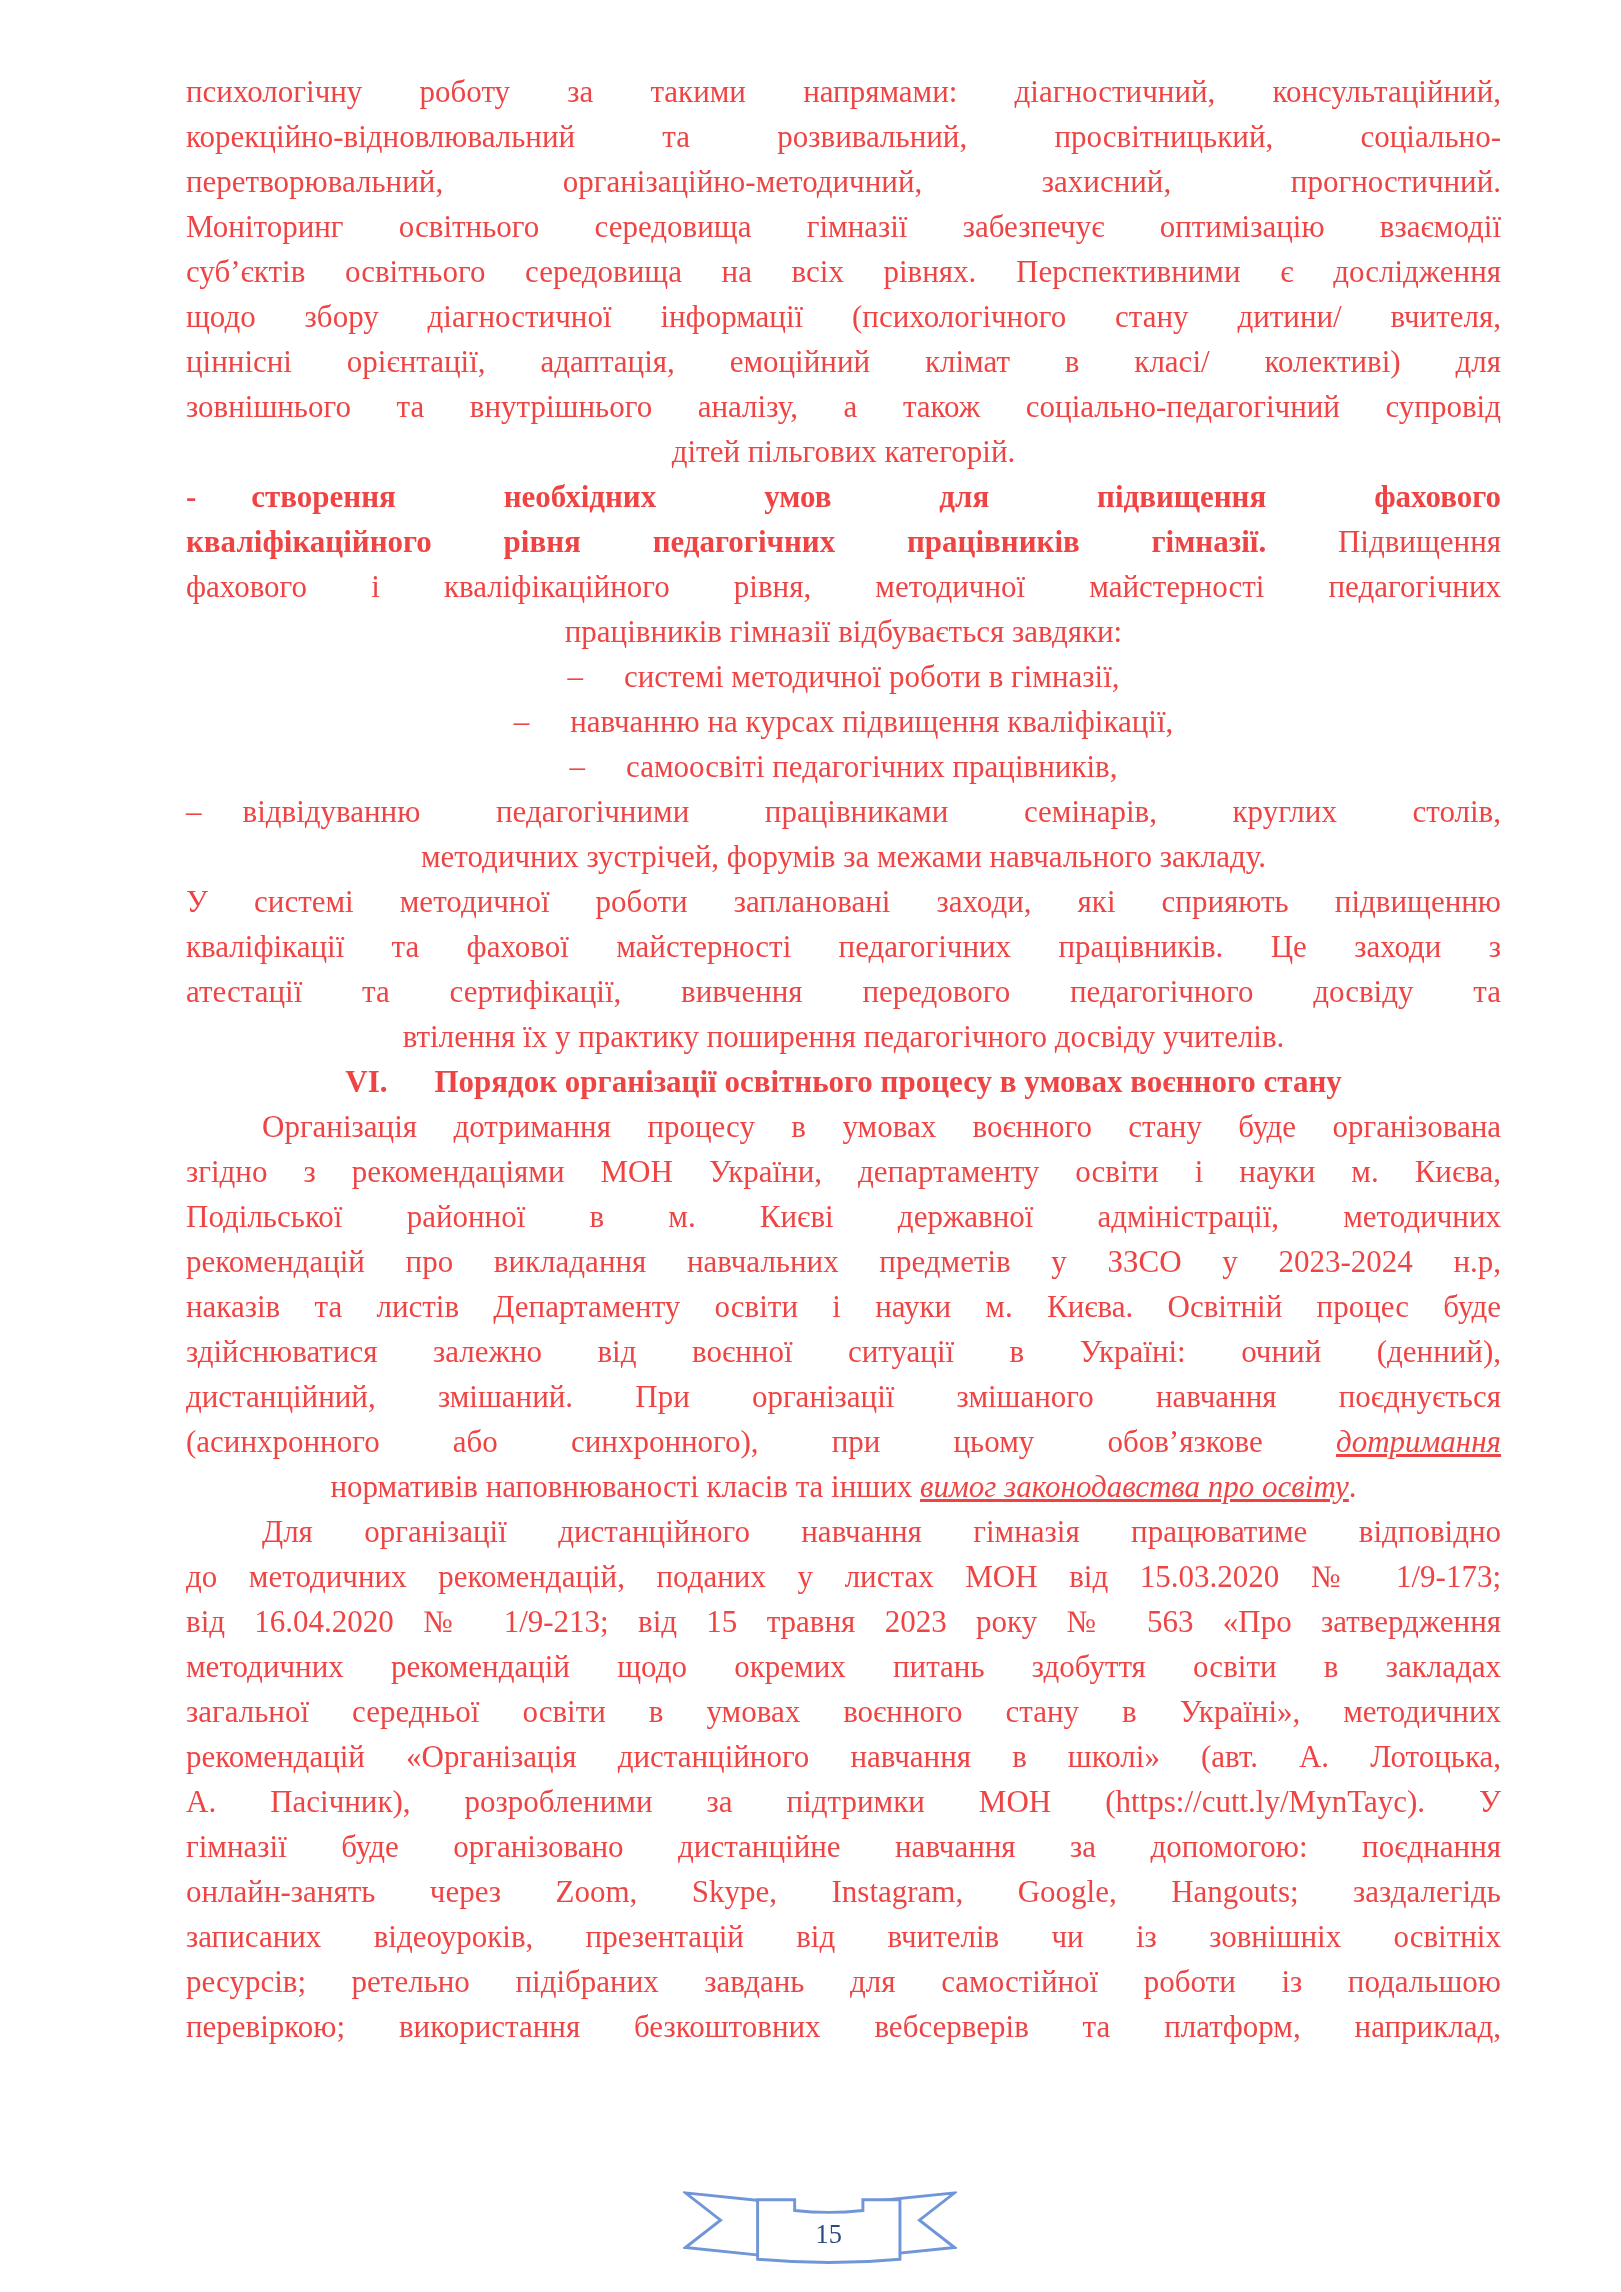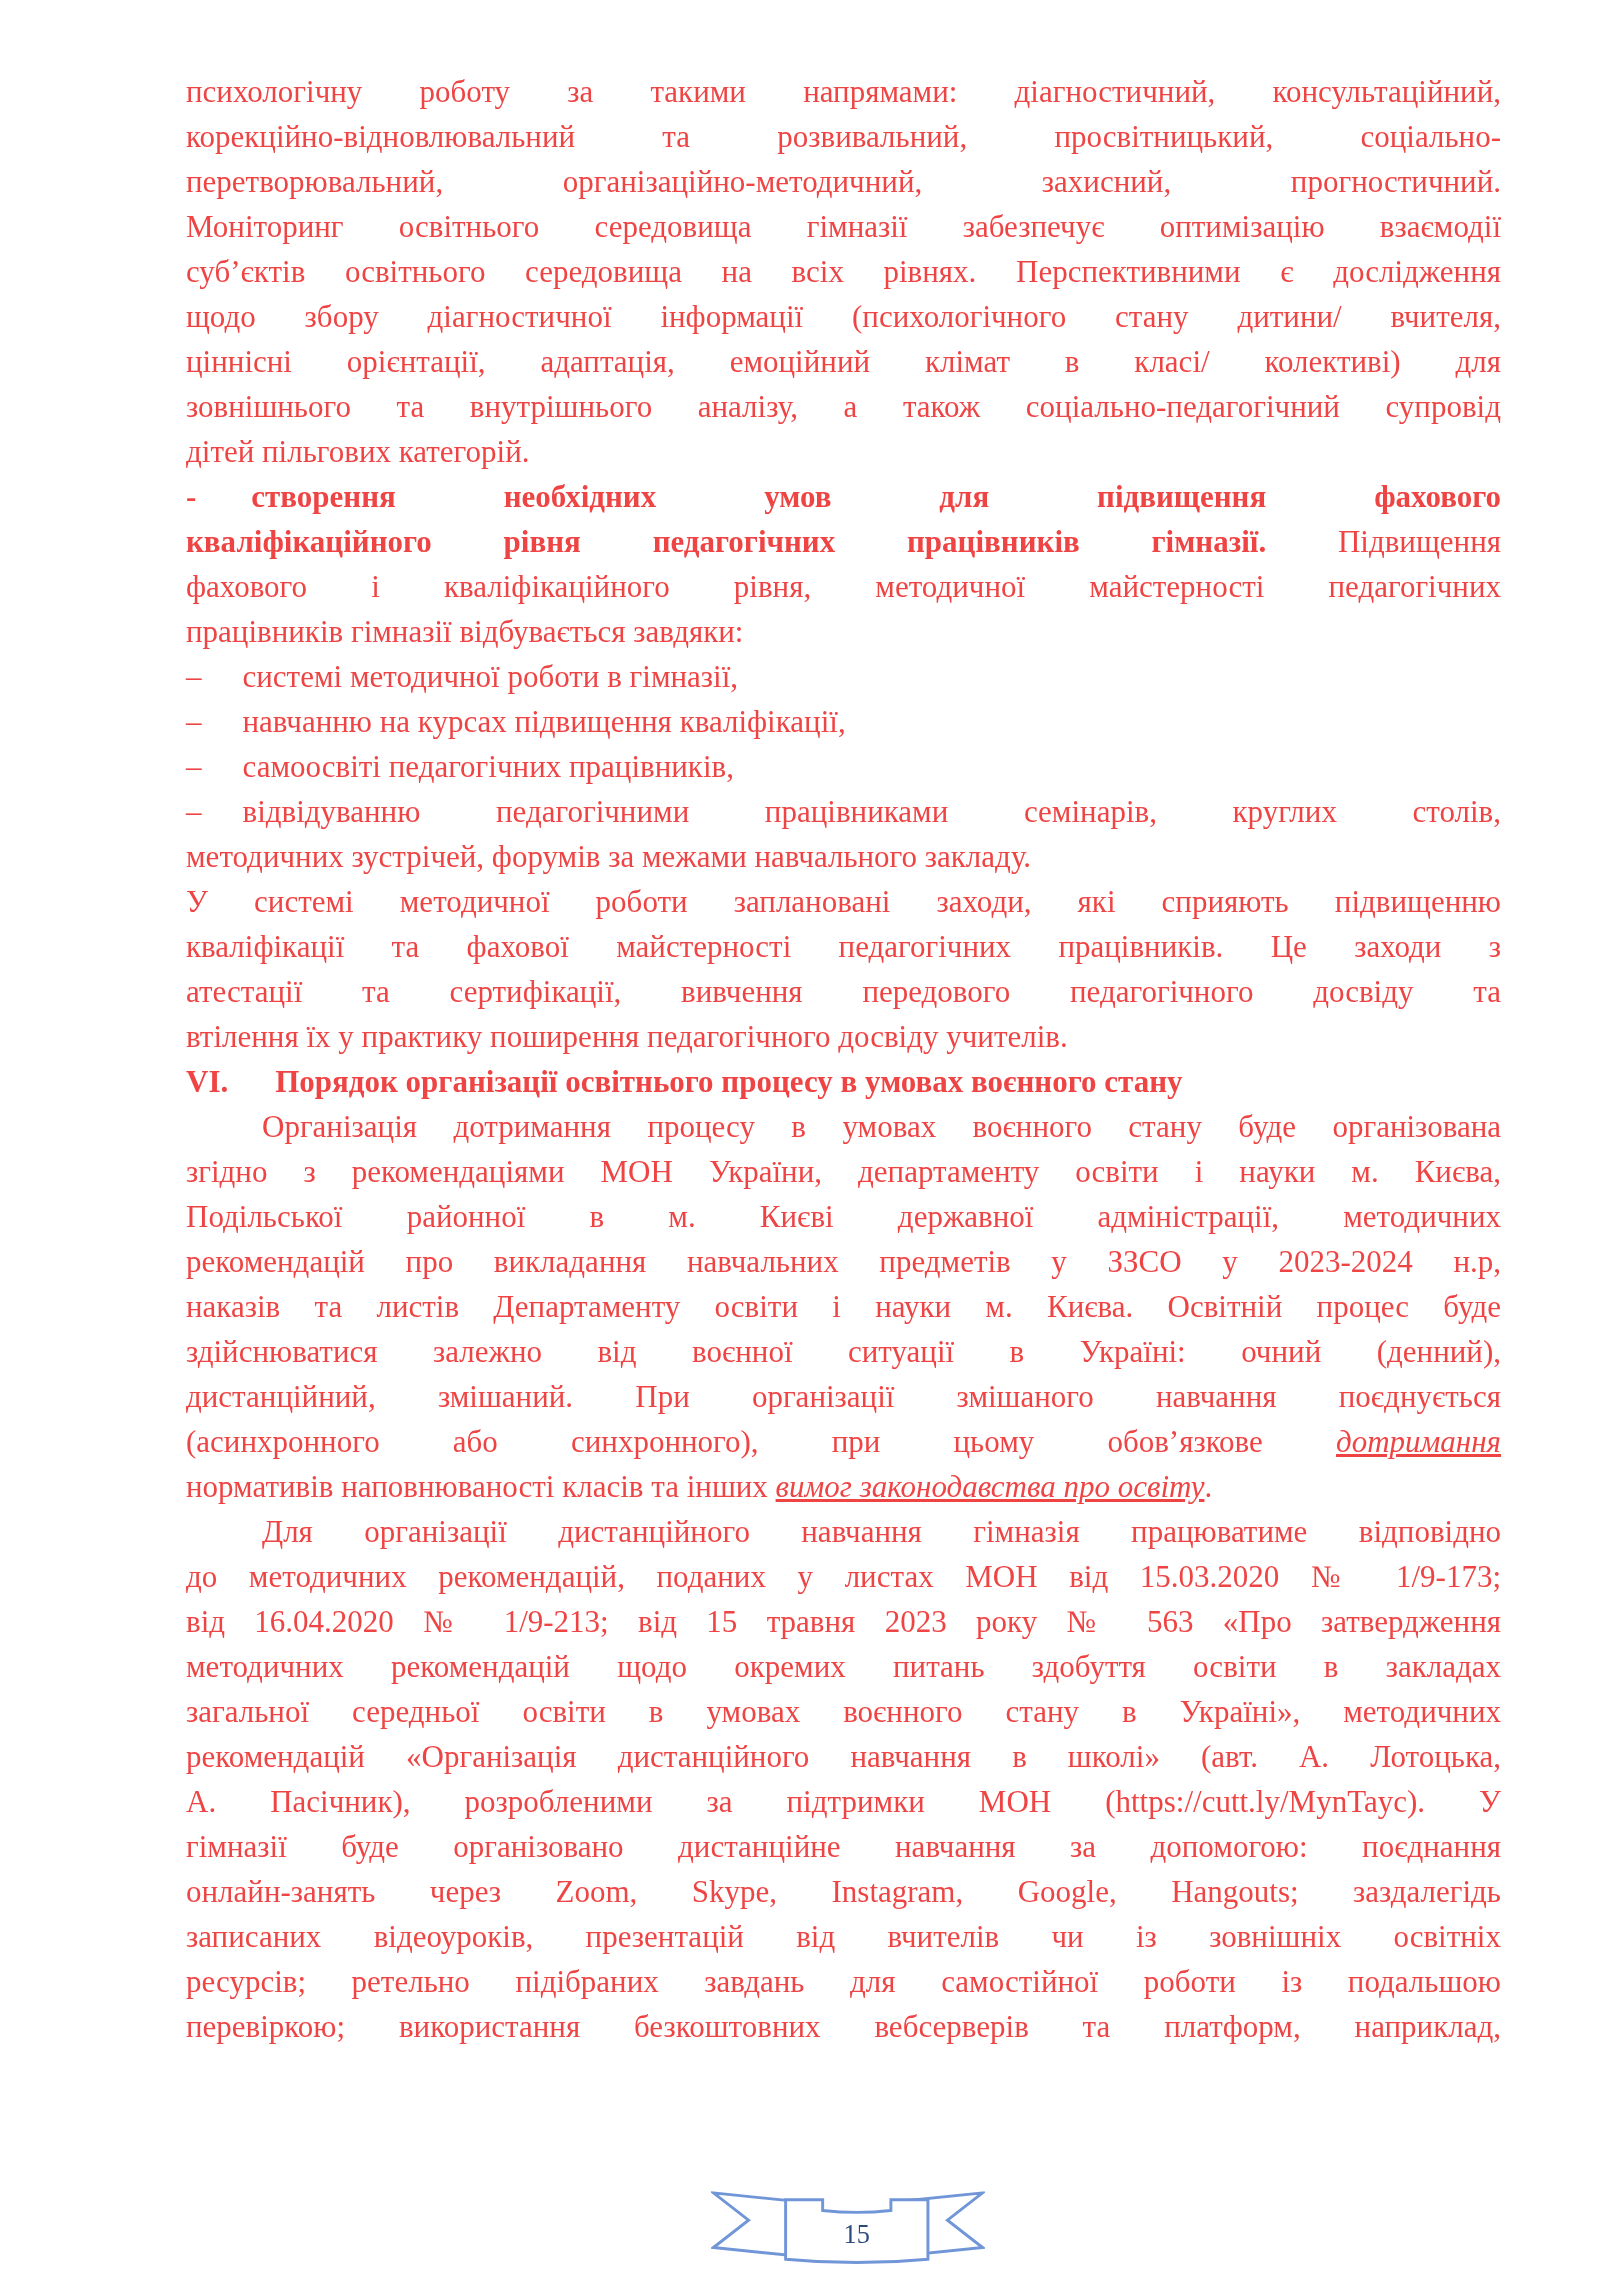--- a/index.html
+++ b/index.html
@@ -14,35 +14,35 @@
   }
   .content {
     position:absolute;
     left:186px; top:69px;
     width:1315px;
   }
   .line {
     font-size:31px;
     line-height:45px;
     height:45px;
-    text-align:left;
+    text-align:center;
     white-space:normal;
   }
   .line.just {
     text-align:justify;
     text-align-last:justify;
     text-justify:inter-word;
   }
   .line.ind { text-indent:76px; }
   .b { font-weight:bold; }
   .i { font-style:italic;text-decoration:underline; }
   .tab { display:inline-block; height:1px; }
   .footer {
     position:absolute;
-    left:711px; top:2188px;
+    left:683px; top:2188px;
     width:274px; height:78px;text-align:right;
   }
   .footer svg { display:block; }
   .footer text {
     font-family:"Liberation Serif","DejaVu Serif",serif;
     font-size:27px;
   }
 </style>
 </head>
 <body>

